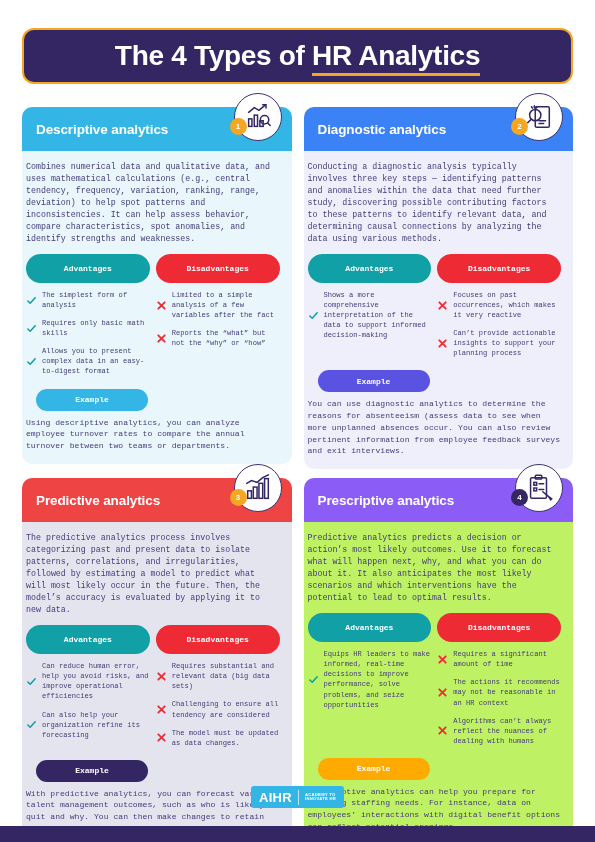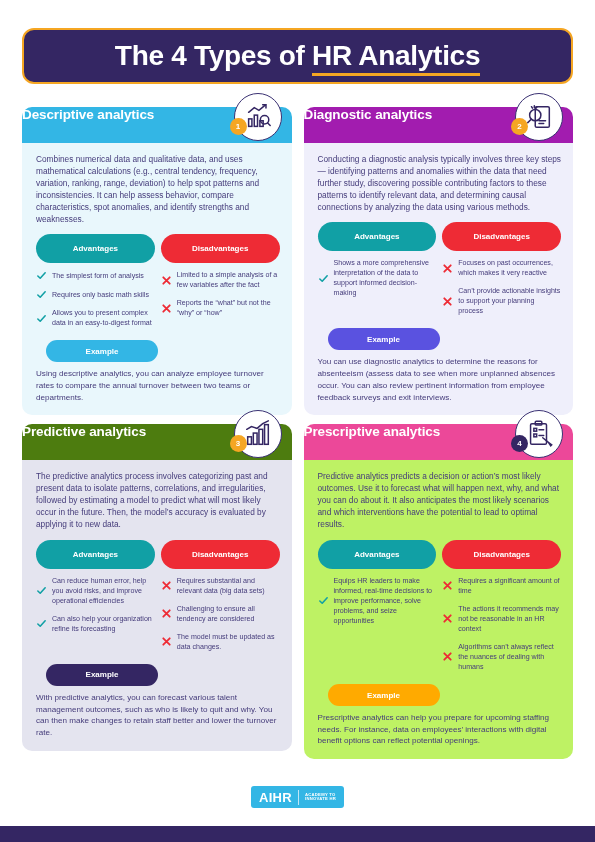--- a/index.html
+++ b/index.html
@@ -24,29 +24,29 @@
     border-bottom:3px solid #F5A623;padding-bottom:2px;
   }
 
   
   .grid{
     margin:15px 22px 0 22px;
     display:grid;grid-template-columns:1fr 1fr;gap:9px 12px;
   }
   .card{position:relative;border-radius:10px;overflow:visible;}
   .card-head{
-    height:36px;border-radius:10px 10px 0 0;
-    display:flex;align-items:flex-start;
+    height:44px;border-radius:10px 10px 0 0;
+    display:flex;align-items:center;padding-left:14px;
     position:relative;
   }
   .card-head h2{
     margin:0;font-size:13.5px;font-weight:700;color:#fff;letter-spacing:-0.1px;
   }
   .card-body{
-    border-radius:0 0 10px 10px;padding:10px 12px 12px 14px;
+    border-radius:0 0 10px 10px;padding:10px 12px 12px 4px;font-family:Liberation Mono, monospace;
   }
   .intro{font-size:8.3px;line-height:1.45;margin:0 0 9px 0;color:#443b7a;}
 
   
   .badge{
     position:absolute;right:10px;top:-14px;width:46px;height:46px;
     border-radius:50%;background:#fff;border:1.5px solid #3b3273;
     display:flex;align-items:center;justify-content:center;
   }
   .badge svg{width:30px;height:30px;}
@@ -77,31 +77,31 @@
     font-size:8px;font-weight:700;color:#fff;
   }
   .ex-text{margin:0;font-size:8.1px;line-height:1.45;color:#443b7a;}
 
   
   .c1 .card-head{background:#33B6E5;}
   .c1 .card-body{background:#E9F7FC;}
   .c1 .num{background:#F5A623;}
   .c1 .ex-pill{background:#33B6E5;}
 
-  .c2 .card-head{background:#a21caf;}
+  .c2 .card-head{background:#3b82f6;}
   .c2 .card-body{background:#EFEFFB;}
   .c2 .num{background:#F5A623;}
   .c2 .ex-pill{background:#5A52E0;}
 
-  .c3 .card-head{background:#4d7c0f;}
+  .c3 .card-head{background:#ef4444;}
   .c3 .card-body{background:#E4E4EF;}
   .c3 .num{background:#F5A623;}
   .c3 .ex-pill{background:#342663;}
 
-  .c4 .card-head{background:#ec4899;}
+  .c4 .card-head{background:#8b5cf6;}
   .c4 .card-body{background:#bef264;}
   .c4 .num{background:#342663;}
   .c4 .ex-pill{background:#FFAA00;}
 
   
   .footer{
     position:absolute;left:0;right:0;bottom:0;height:60px;
     display:flex;flex-direction:column;align-items:center;justify-content:flex-start;
   }
   .logo{

